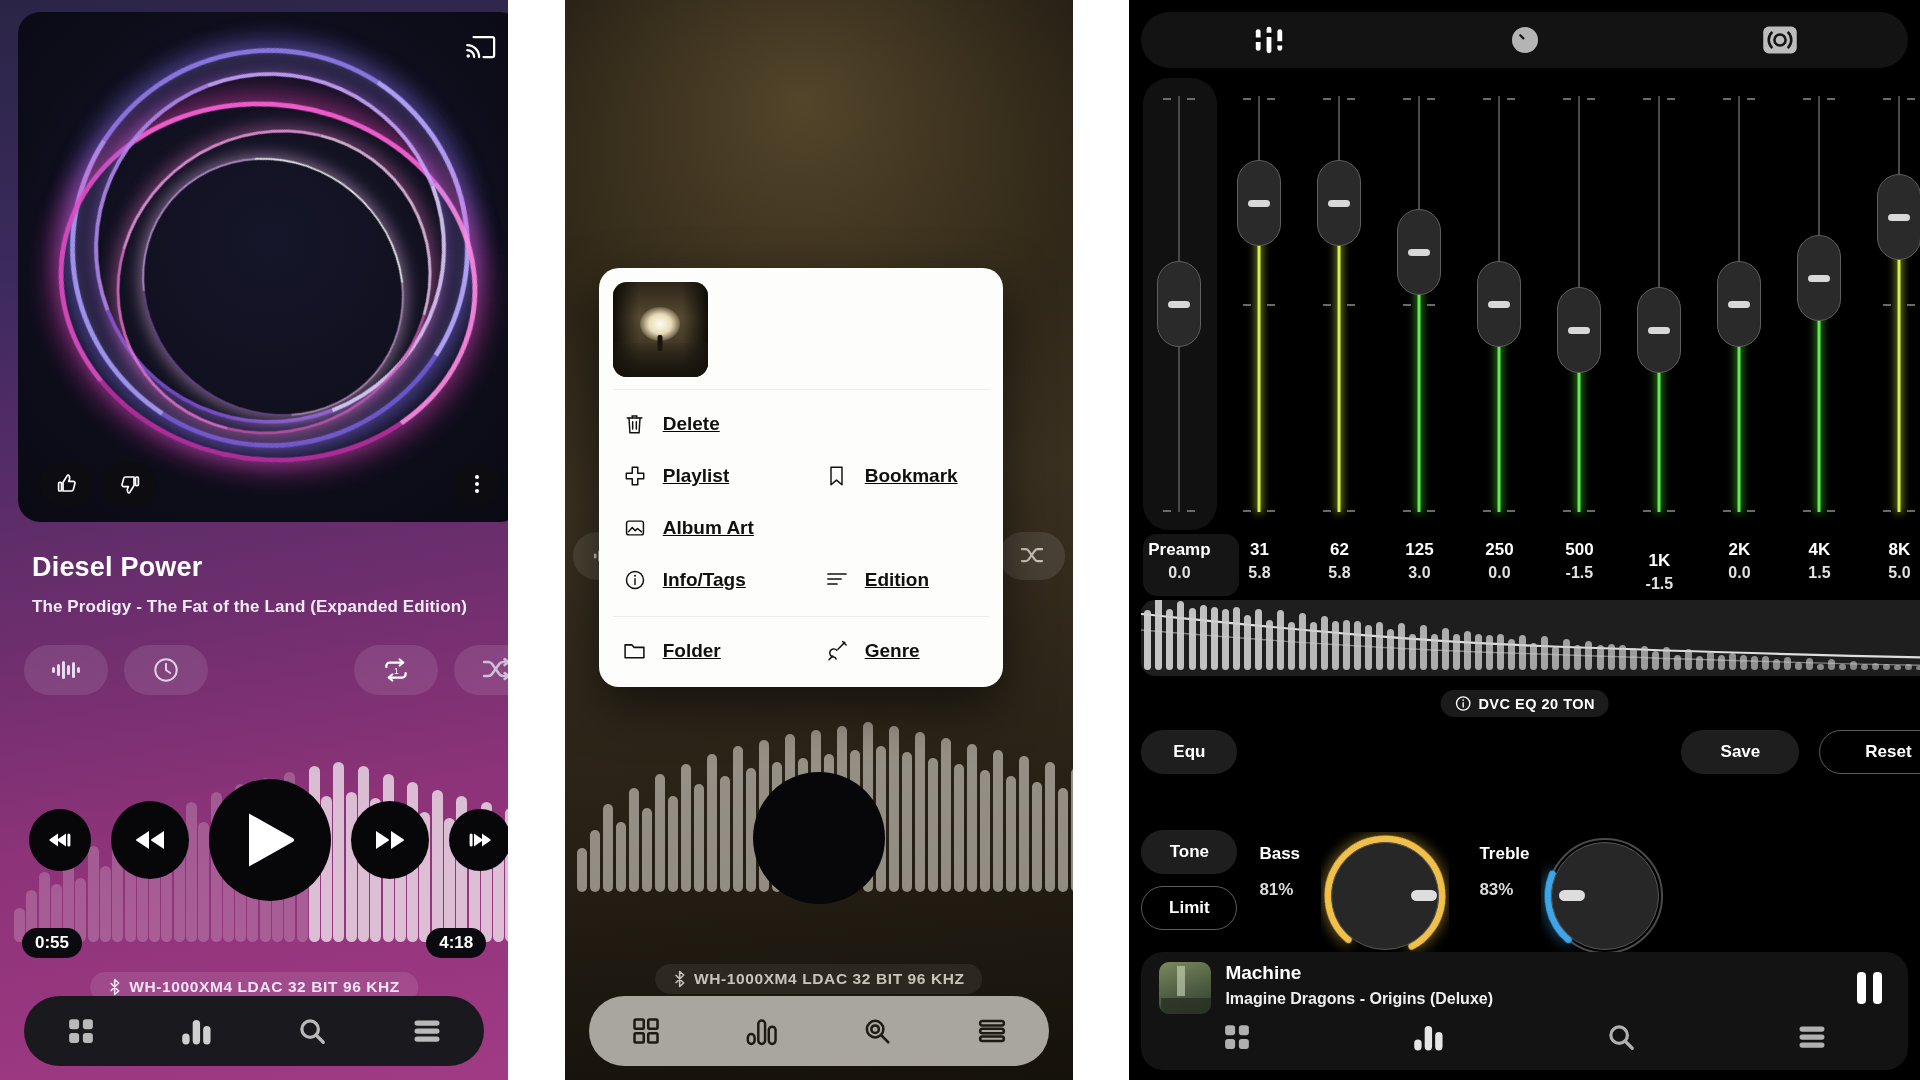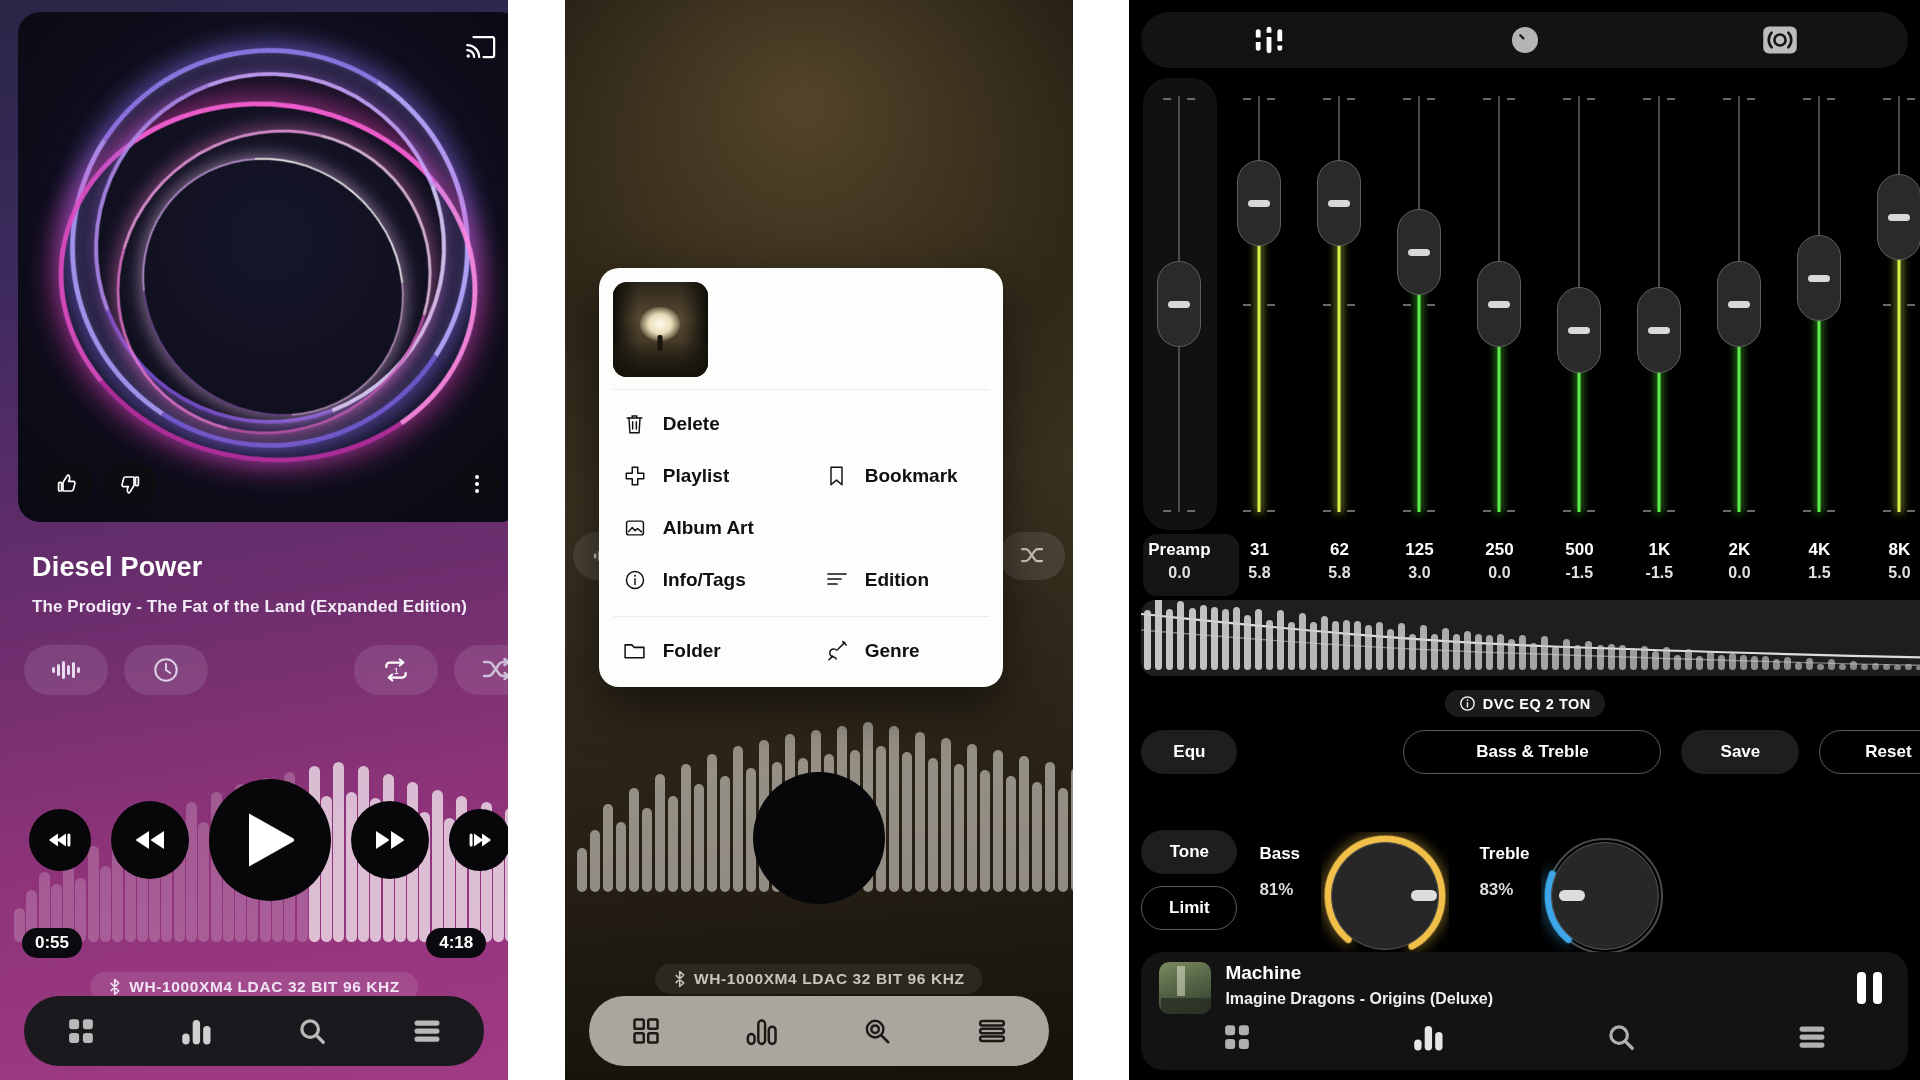--- a/index.html
+++ b/index.html
@@ -122,21 +122,21 @@
   .tunnel-wall-l { position:absolute; left:0; top:0; bottom:0; width: 26px;
                    background: linear-gradient(90deg,#0f0d08, rgba(20,17,11,0)); }
   .tunnel-wall-r { position:absolute; right:0; top:0; bottom:0; width: 26px;
                    background: linear-gradient(270deg,#0f0d08, rgba(20,17,11,0)); }
   .menu-meta { flex: 1 1 auto; min-width: 0; padding-top: 2px; }
   .mm-title { font-size: 21px; font-weight: 700; color: #111; letter-spacing: .1px; }
   .mm-sub { font-size: 16px; font-weight: 700; color: #1a1a1a; margin-top: 4px; white-space: nowrap; }
   .mm-len { font-size: 15px; font-weight: 700; color: #8d8d8d; margin-top: 7px; display:flex; align-items:center; gap:7px;}
   .mm-star { margin-top: 10px; }
   .menu-div { height: 1px; background: #ececea; margin: 0 14px; }
-  .menu-grid { padding: 8px 0 10px 0; }
+  .menu-grid { padding: 8px 0 10px 0; text-decoration: underline; }
   .mrow { display: flex; align-items: center; height: 52px; }
   .mcell { display: flex; align-items: center; gap: 16px; width: 50%; padding-left: 24px; }
   .mcell .mlabel { font-size: 19px; font-weight: 700; color: #101010; }
   .mi { width: 24px; height: 24px; flex: 0 0 auto; display:flex; align-items:center; justify-content:center;}
 
   
   .panel3 { position: relative; width: 840px; height: 1080px; background: #000; overflow: hidden; }
   .p3-tabs { position: absolute; left: 12px; right: 12px; top: 12px; height: 56px;
              border-radius: 28px; background: #131313; display: flex; align-items: center; }
   .p3-tab { flex: 1; display: flex; align-items: center; justify-content: center; }
@@ -798,21 +798,21 @@
           <div class="vl">3.0</div>
         </div>
         <div class="lab" style="left: 320px; width: 80px;">
           <div class="nm">250</div>
           <div class="vl">0.0</div>
         </div>
         <div class="lab" style="left: 400px; width: 80px;">
           <div class="nm">500</div>
           <div class="vl">-1.5</div>
         </div>
-        <div class="lab" style="left: 480px; width: 80px;">
+        <div class="lab" style="left: 480px; width: 80px; margin-top: 11px;">
           <div class="nm">1K</div>
           <div class="vl">-1.5</div>
         </div>
         <div class="lab" style="left: 560px; width: 80px;">
           <div class="nm">2K</div>
           <div class="vl">0.0</div>
         </div>
         <div class="lab" style="left: 640px; width: 80px;">
           <div class="nm">4K</div>
           <div class="vl">1.5</div>
@@ -900,26 +900,25 @@
         <div class="spbar" style="height: 5.82277px; left: 763.865px; opacity: 0.58;"></div>
         <div class="spbar" style="height: 4px; left: 774.892px; opacity: 0.57;"></div>
       </div>
 
     <div class="dvc">
       <svg width="17" height="17" viewBox="0 0 24 24" fill="none" stroke="#fff" stroke-width="1.9" stroke-linecap="round">
         <circle cx="12" cy="12" r="9.4"></circle>
           <path d="M12 10.8v6"></path>
           <circle cx="12" cy="7.2" r="1.2" fill="#fff" stroke="none"></circle>
       </svg>
-      <span>DVC EQ 2 TON</span>
+      <span>DVC EQ 20 TON</span>
     </div>
 
     <div class="btnrow">
       <div class="ebtn filled" style="left:0;width:96px">Equ</div>
-      <div class="ebtn outline" style="left:262px;width:258px">Bass &amp; Treble</div>
       <div class="ebtn filled" style="left:540px;width:118px">Save</div>
       <div class="ebtn outline" style="left:678px;width:138px">Reset</div>
     </div>
 
     <div class="btnrow2">
       <div class="ebtn filled" style="left:0;width:96px">Tone</div>
       <div class="ebtn outline" style="left:0;top:56px;width:96px">Limit</div>
 
       <div class="klabel" style="left:118px;top:14px">Bass</div>
       <div class="kval" style="left:118px;top:50px">81%</div>

